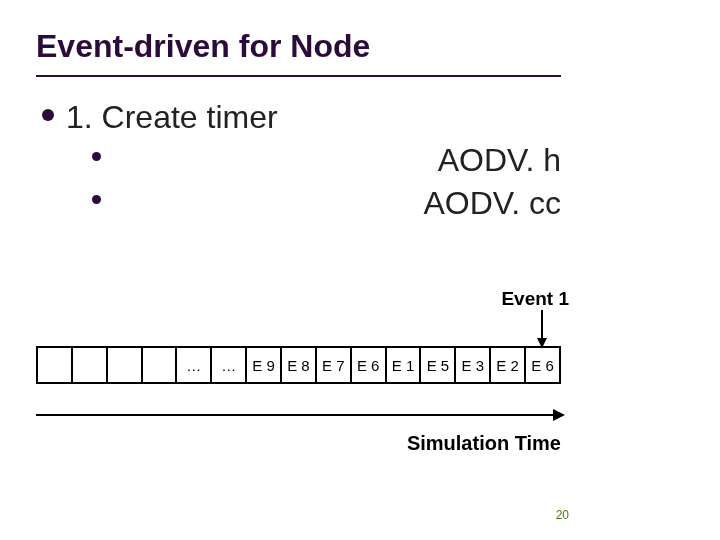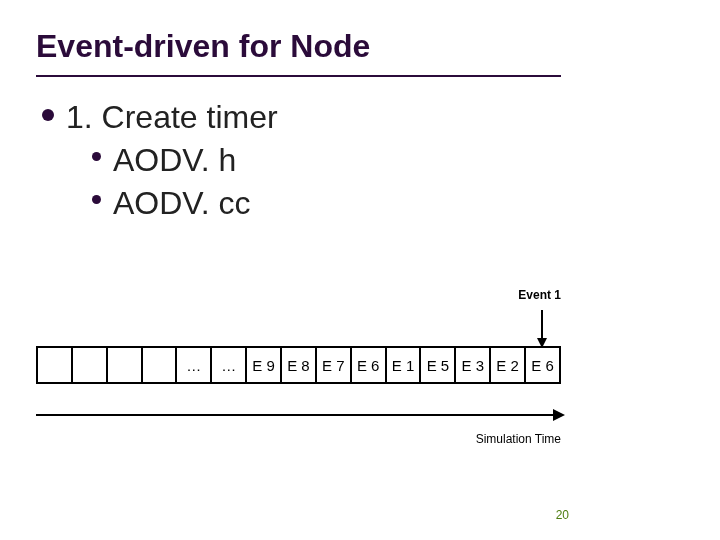--- a/index.html
+++ b/index.html
@@ -2,36 +2,36 @@
 <html><head>
 <meta charset="utf-8">
 <style>
   * { margin: 0; padding: 0; box-sizing: border-box; }
   html, body { width: 720px; height: 540px; background: #fff; font-family: Arial, Helvetica, sans-serif; color: #000; }
   .slide { position: relative; width: 597px; height: 540px; padding: 28px 36px 0 36px; }
   .title { font-size: 32px; font-weight: bold; color: #2b0b3a; }
   .title-rule { border: none; border-top: 2px solid #2b0b3a; margin-top: 10px; }
   .body { margin-top: 22px; font-size: 32px; color: #222; }
   .l1 { display: flex; align-items: flex-start; margin-left: 6px; }
-  .l2 { display: flex; align-items: flex-start; margin-left: 56px; margin-top: 6px; }
+  .l2 { display: flex; align-items: flex-start; margin-left: 56px; margin-top: 6px; justify-content: space-between; }
   .bullet-large { width: 12px; height: 12px; background: #2b0b3a; border-radius: 50%; flex: none; margin-top: 10px; margin-right: 12px; }
   .bullet-small { width: 9px; height: 9px; background: #2b0b3a; border-radius: 50%; flex: none; margin-top: 10px; margin-right: 12px; }
 
-  .event-label { position: absolute; right: 36px; top: 288px; font-size: 12px; font-weight: bold; }
+  .event-label { position: absolute; right: 28px; top: 288px; font-size: 19px; font-weight: bold; }
   .event-arrow { position: absolute; right: 54px; top: 310px; width: 2px; height: 36px; background: #000; }
   .event-arrow::after { content: ""; position: absolute; left: -4px; bottom: -2px; width: 0; height: 0; border-left: 5px solid transparent; border-right: 5px solid transparent; border-top: 10px solid #000; }
 
   .queue-container { position: absolute; left: 36px; right: 36px; top: 346px; }
   .queue { display: flex; width: 100%; border: 2px solid #000; }
   .cell { flex: 1 1 0; height: 34px; border-right: 2px solid #000; display: flex; align-items: center; justify-content: center; font-size: 15px; font-weight: normal; white-space: nowrap; }
   .cell:last-child { border-right: none; }
 
   .axis { position: absolute; left: 36px; right: 34px; top: 414px; height: 2px; background: #000; }
   .axis::after { content: ""; position: absolute; right: -2px; top: -5px; width: 0; height: 0; border-top: 6px solid transparent; border-bottom: 6px solid transparent; border-left: 12px solid #000; }
-  .axis-label { position: absolute; right: 36px; top: 432px; font-size: 12px; font-weight: normal; margin-left: 32px; }
+  .axis-label { position: absolute; right: 36px; top: 432px; font-size: 20px; font-weight: bold; margin-left: 32px; }
 
   .pagenum { position: absolute; right: 28px; bottom: 18px; font-size: 12px; color: #4d7c0f; }
 </style>
 </head>
 <body>
 
 <div class="slide">
 
   <div class="title">Event-driven for Node</div>
   <hr class="title-rule">

